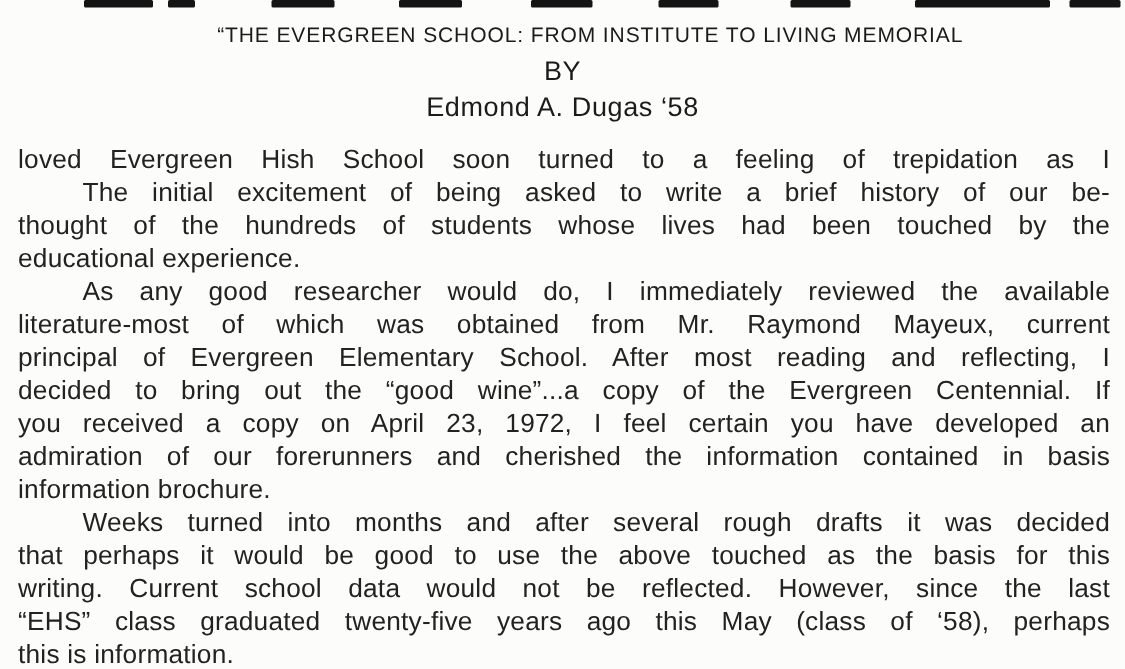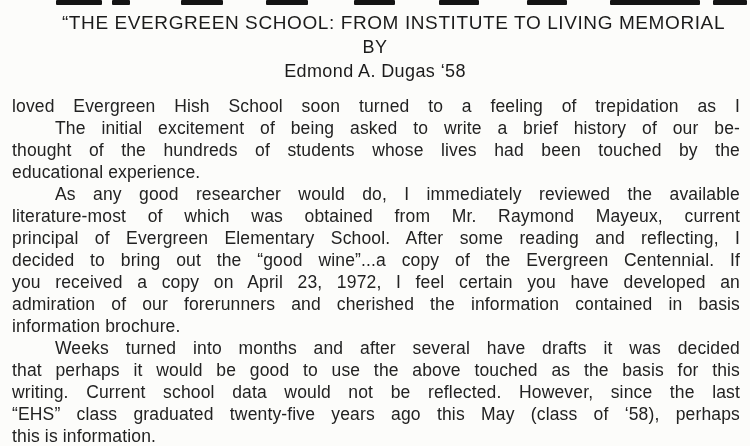--- a/index.html
+++ b/index.html
@@ -28,21 +28,21 @@
     top: 0;
     height: 5px;
     background: #141414;
     border-radius: 1px;
   }
   .header {
     margin-top: 11px;
     text-align: center;
   }
   .title {
-    font-size: 19px;
+    font-size: 14px;
     line-height: 24px;
     letter-spacing: 0.6px;
     color: #1b1b1b;
     margin-left: 37px;
   }
   .byline, .author {
     font-size: 18px;
     line-height: 24px;
     letter-spacing: 0.4px;
     color: #1b1b1b;
@@ -98,29 +98,29 @@
     <p class="para">
       <span class="ln">loved Evergreen Hish School soon turned to a feeling of trepidation as I</span>
       <span class="ln indent">The initial excitement of being asked to write a brief history of our be-</span>
       <span class="ln">thought of the hundreds of students whose lives had been touched by the</span>
       <span class="ln end">educational experience.</span>
     </p>
 
     <p class="para">
       <span class="ln indent">As any good researcher would do, I immediately reviewed the available</span>
       <span class="ln">literature-most of which was obtained from Mr. Raymond Mayeux, current</span>
-      <span class="ln">principal of Evergreen Elementary School. After some reading and reflecting, I</span>
+      <span class="ln">principal of Evergreen Elementary School. After most reading and reflecting, I</span>
       <span class="ln">decided to bring out the “good wine”...a copy of the Evergreen Centennial. If</span>
       <span class="ln">you received a copy on April 23, 1972, I feel certain you have developed an</span>
       <span class="ln">admiration of our forerunners and cherished the information contained in basis</span>
       <span class="ln end">information brochure.</span>
     </p>
 
     <p class="para">
-      <span class="ln indent">Weeks turned into months and after several have drafts it was decided</span>
+      <span class="ln indent">Weeks turned into months and after several rough drafts it was decided</span>
       <span class="ln">that perhaps it would be good to use the above touched as the basis for this</span>
       <span class="ln">writing. Current school data would not be reflected. However, since the last</span>
       <span class="ln">“EHS” class graduated twenty-five years ago this May (class of ‘58), perhaps</span>
       <span class="ln end">this is information.</span>
     </p>
 
   </div>
 </div>
 
 </body></html>

